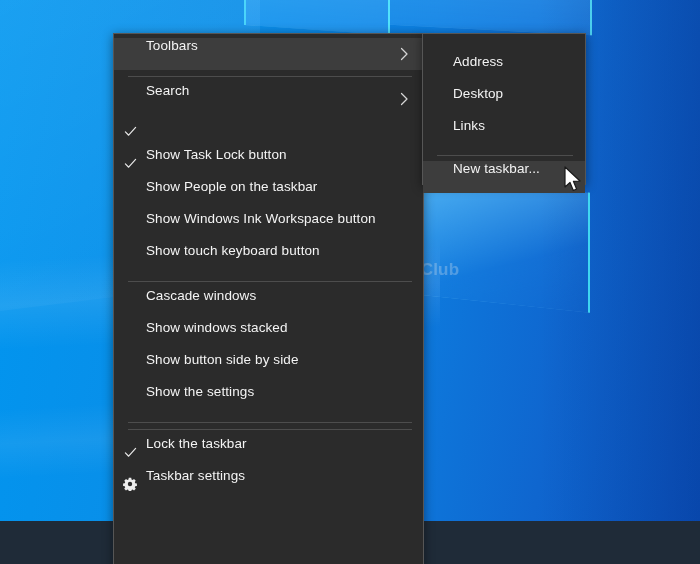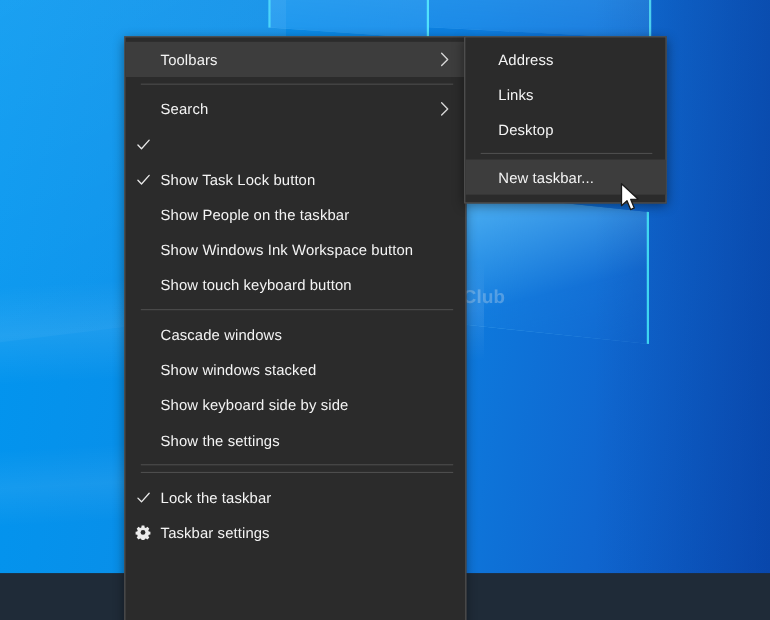--- a/index.html
+++ b/index.html
@@ -99,29 +99,28 @@
   #main-menu {
     left: 113px;
     top: 33px;
     width: 311px;
     height: 545px;
     padding-top: 4px;
   }
   #sub-menu {
     left: 422px;
     top: 33px;
-    width: 184px;
+    width: 164px;
     height: 152px;
-    padding-top: 4px;
+    padding-top: 20px;
   }
 
   .menu-item {
     position: relative;
     display: flex;
-    align-items: center;
     height: 32px;
     padding: 0 10px 0 0;
     box-sizing: border-box;
     white-space: nowrap;
   }
   .menu-item.highlight {
     background: #3d3d3d;
   }
   .mi-gutter {
     width: 32px;
@@ -280,21 +279,21 @@
       <div class="mi-label">Cascade windows</div>
       <div class="mi-chevron"></div>
     </div>
     <div class="menu-item">
       <div class="mi-gutter"></div>
       <div class="mi-label">Show windows stacked</div>
       <div class="mi-chevron"></div>
     </div>
     <div class="menu-item">
       <div class="mi-gutter"></div>
-      <div class="mi-label">Show keyboard side by side</div>
+      <div class="mi-label">Show button side by side</div>
       <div class="mi-chevron"></div>
     </div>
     <div class="menu-item">
       <div class="mi-gutter"></div>
       <div class="mi-label">Show the settings</div>
       <div class="mi-chevron"></div>
     </div>
     <div class="separator"></div>
     <div class="separator"></div>
     <div class="menu-item">
@@ -319,26 +318,26 @@
   </div>
 
 <div class="menu" id="sub-menu">
     <div class="menu-item">
       <div class="mi-gutter"></div>
       <div class="mi-label">Address</div>
       <div class="mi-chevron"></div>
     </div>
     <div class="menu-item">
       <div class="mi-gutter"></div>
+      <div class="mi-label">Desktop</div>
+      <div class="mi-chevron"></div>
+    </div>
+    <div class="menu-item">
+      <div class="mi-gutter"></div>
       <div class="mi-label">Links</div>
-      <div class="mi-chevron"></div>
-    </div>
-    <div class="menu-item">
-      <div class="mi-gutter"></div>
-      <div class="mi-label">Desktop</div>
       <div class="mi-chevron"></div>
     </div>
     <div class="separator"></div>
     <div class="menu-item highlight">
       <div class="mi-gutter"></div>
       <div class="mi-label">New taskbar...</div>
       <div class="mi-chevron"></div>
     </div>
   </div>
 

